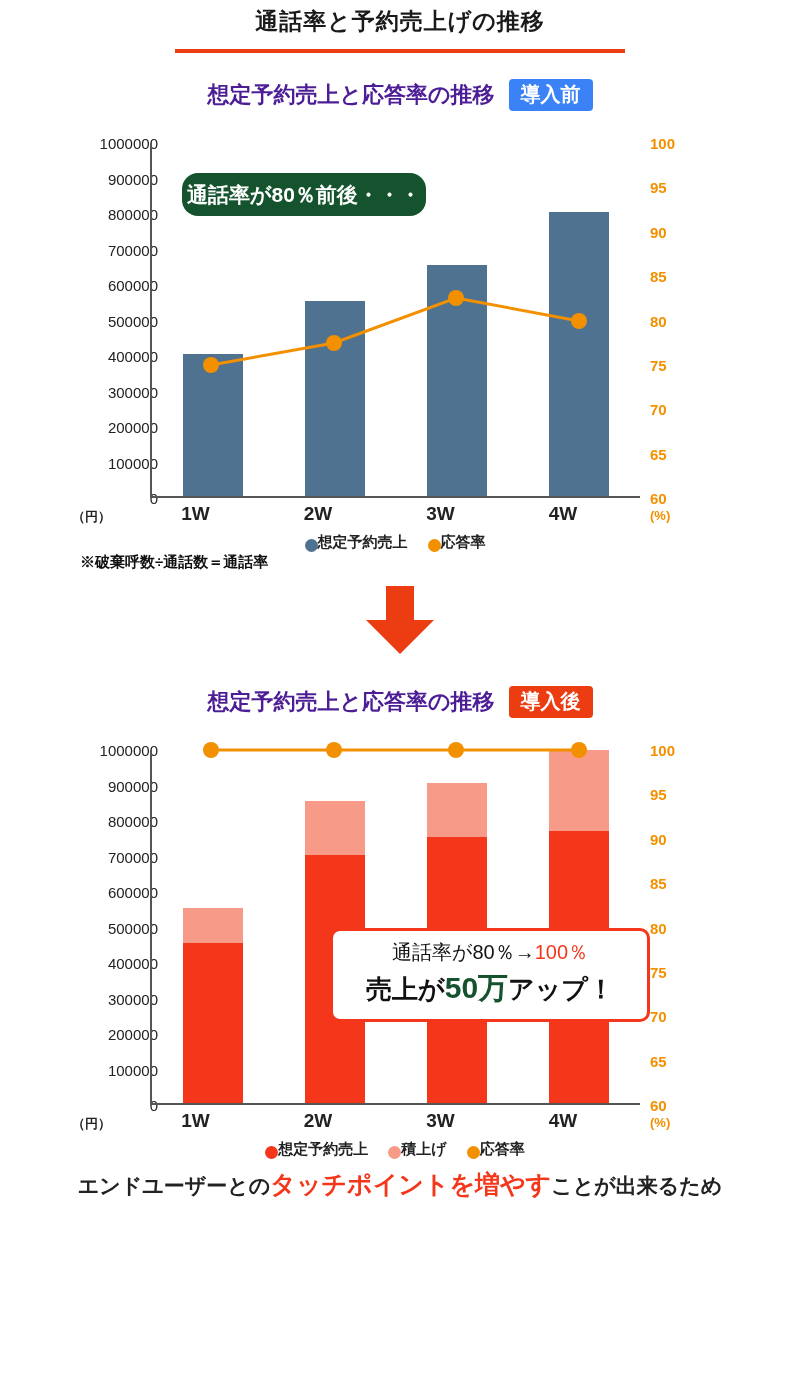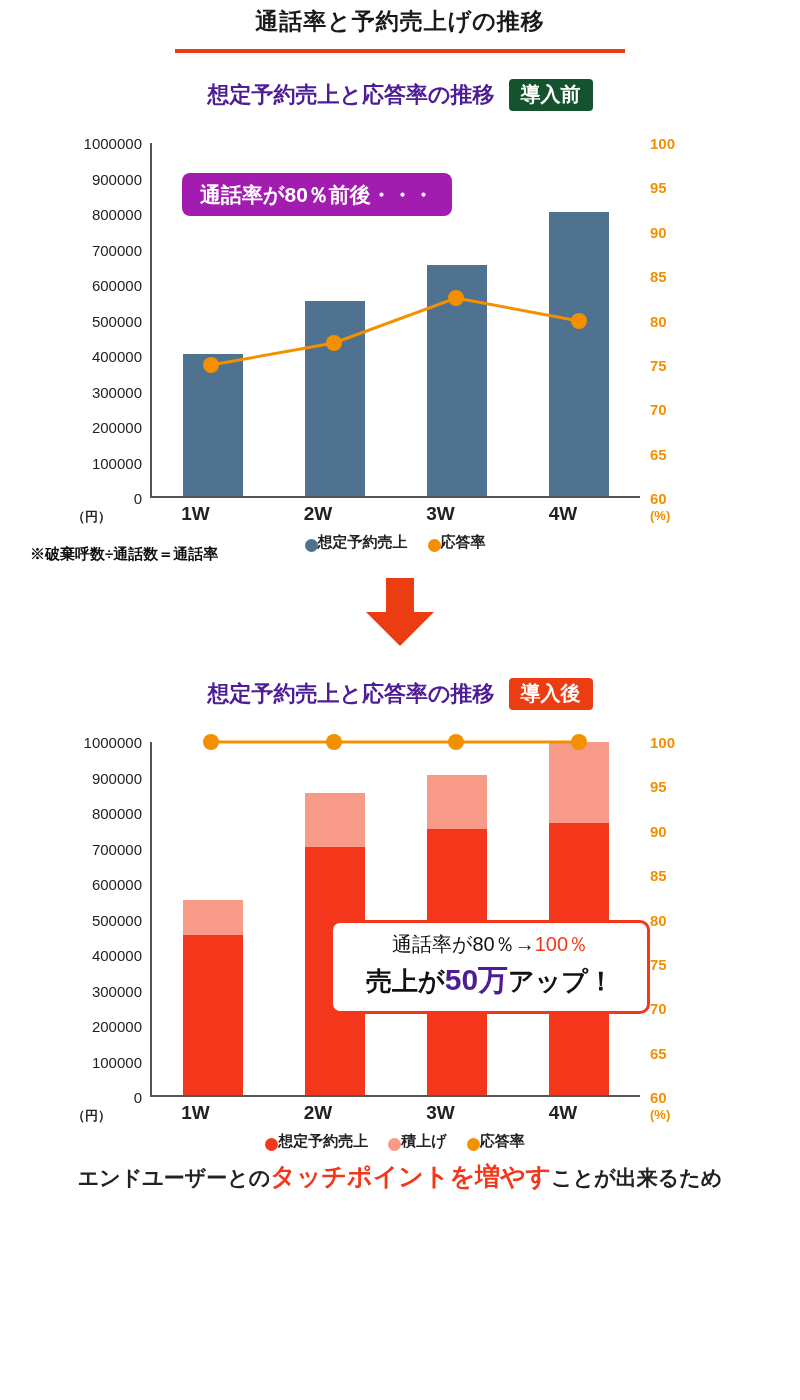--- a/index.html
+++ b/index.html
@@ -37,21 +37,21 @@
     justify-content: center;
     gap: 14px;
     margin-top: 26px;
   }
   .section-head .label {
     font-size: 22px;
     font-weight: bold;
     color: #4c1d95;
   }
   .badge {
-    background: #14532d;
+    background: #3b82f6;
     color: #fff;
     font-size: 20px;
     font-weight: bold;
     padding: 5px 12px 7px;
     border-radius: 4px;
     line-height: 1;
   }
   .badge.after { background: #ec3c11; }
 
   
@@ -69,21 +69,21 @@
     height: 355px;
     border-left: 2px solid #555;
     border-bottom: 2px solid #555;
   }
   .y-labels, .y2-labels {
     position: absolute;
     top: 18px;
     height: 355px;
     width: 90px;
   }
-  .y-labels { left: 52px; text-align: right; }
+  .y-labels { left: 68px; text-align: right; }
   .y2-labels { left: 650px; text-align: left; }
   .y-labels span, .y2-labels span {
     position: absolute;
     right: 0;
     font-size: 15px;
     transform: translateY(-50%);
     white-space: nowrap;
   }
   .y2-labels span { right: auto; left: 0; color: #f39000; font-weight: bold; }
   .axis-unit {
@@ -152,32 +152,33 @@
     font-weight: bold;
   }
   .legend .item { display: flex; align-items: flex-end; }
   .dot { width: 13px; height: 13px; border-radius: 50%; display: inline-block; }
 
   
   .bubble {
     position: absolute;
     left: 182px;
     top: 48px;
-    background: #a21caf;
+    background: #14532d;
     color: #fff;
     font-size: 21px;
     font-weight: bold;
-    padding: 10px 18px;
-    border-radius: 8px;
+    padding: 10px 5px;
+    border-radius: 16px;
     line-height: 1.1;
   }
 
   
   .note {
-    padding-left: 30px;
+    margin-top: 8px;
+    padding-left: 80px;
     font-size: 15px;
     font-weight: bold;
     color: #111;
   }
 
   
   .arrow-wrap { text-align: center; margin-top: 14px; }
 
   
   .callout {
@@ -187,21 +188,21 @@
     width: 320px;
     background: #fff;
     border: 3px solid #f4361b;
     border-radius: 10px;
     padding: 8px 10px 10px;
     text-align: center;
   }
   .callout .l1 { font-size: 20px; font-weight: normal; color: #111; }
   .callout .l1 em { font-style: normal; color: #f4361b; }
   .callout .l2 { font-size: 26px; font-weight: bold; color: #111; margin-top: 2px; }
-  .callout .l2 em { font-style: normal; color: #4c1d95; font-size: 30px; text-align: right; }
+  .callout .l2 em { font-style: normal; color: #14532d; font-size: 30px; text-align: right; }
 
   
   .footer {
     text-align: center;
     margin-top: 14px;
     line-height: 1.45;
   }
   .footer .l1 { font-size: 21px; font-weight: bold; }
   .footer .l1 em { font-style: normal; color: #f4361b; font-size: 25px; }
   .footer .l2 { font-size: 19px; font-weight: bold; }

